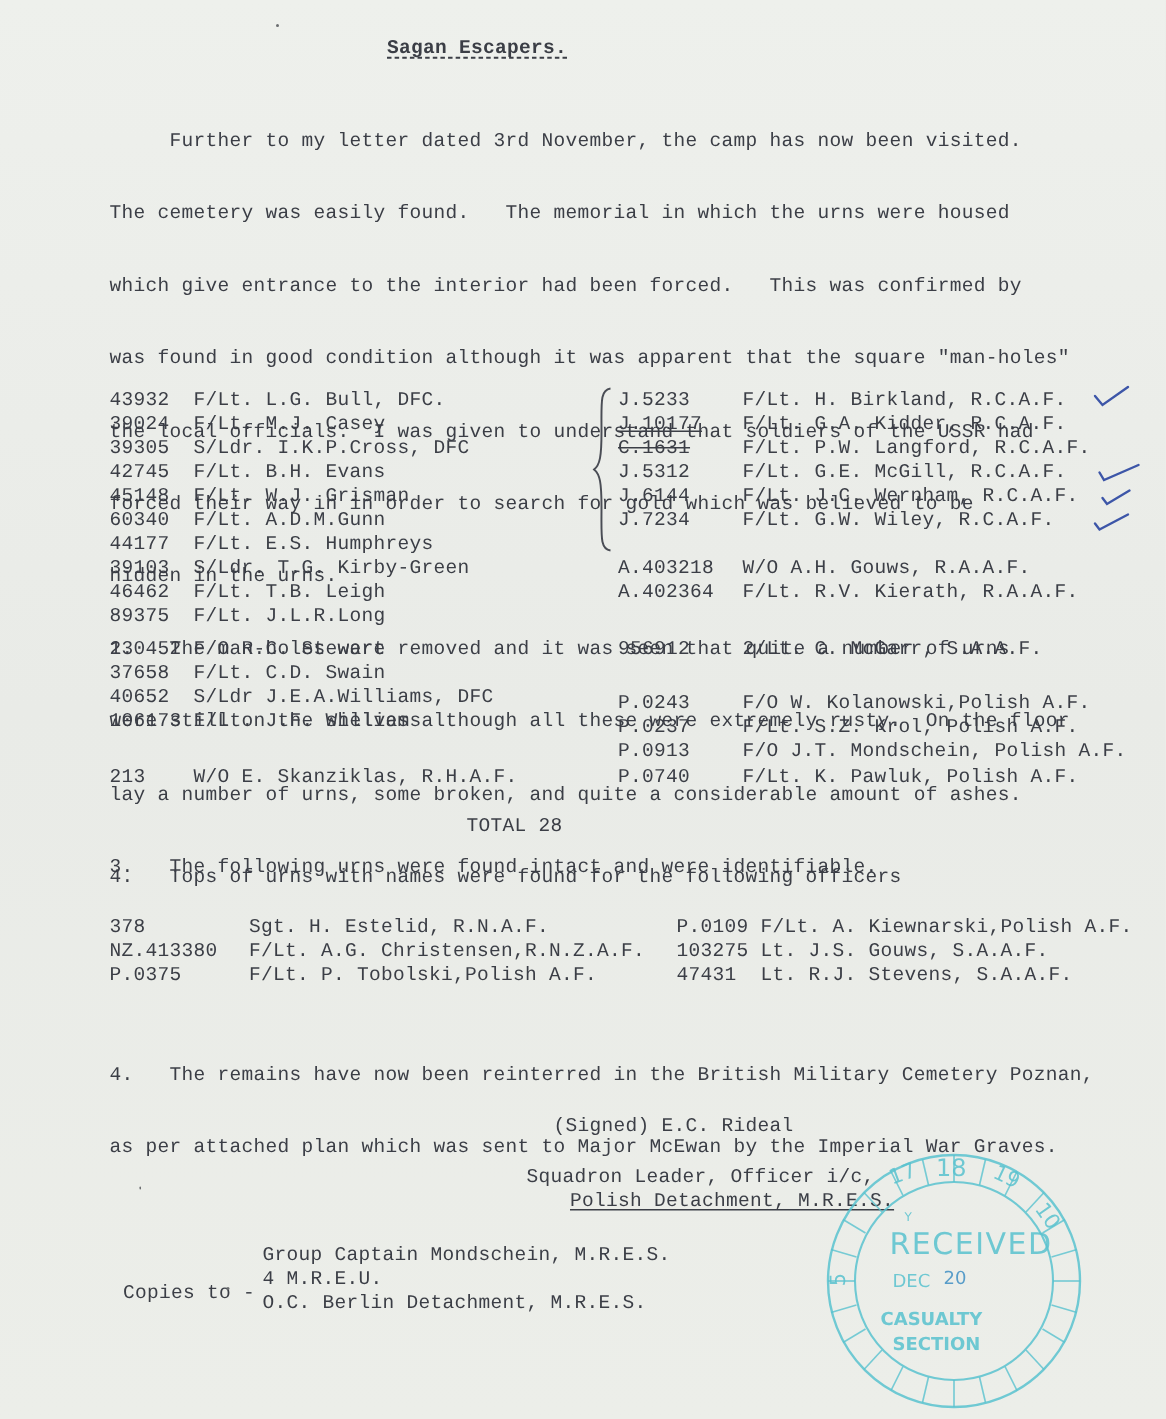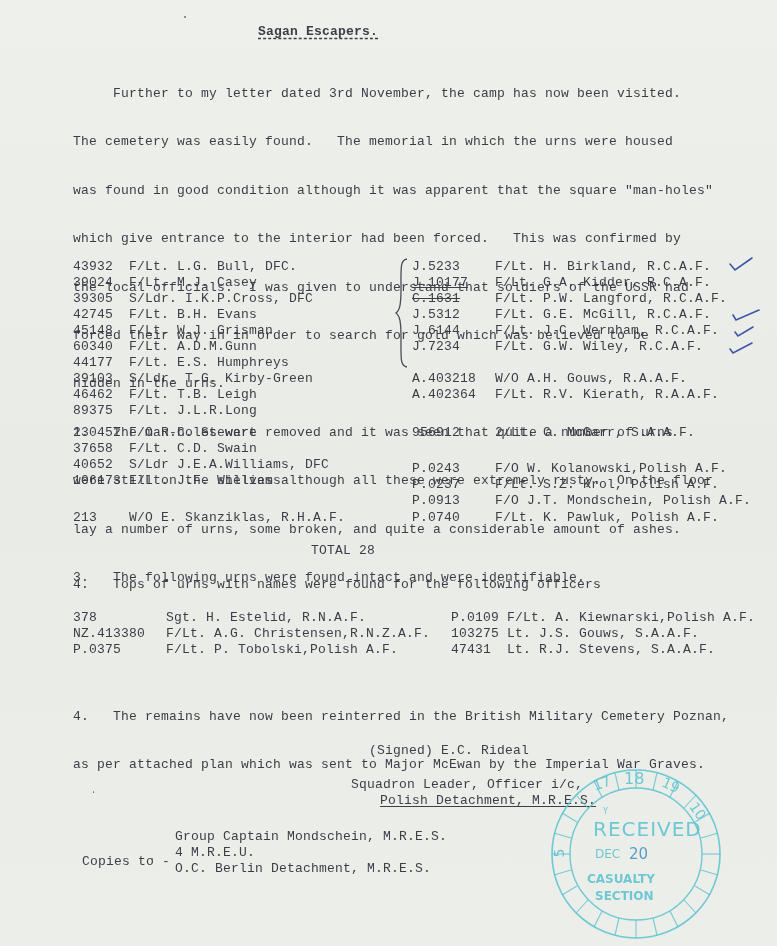--- a/index.html
+++ b/index.html
@@ -34,22 +34,22 @@
 </head>
 <body>
 
 <div class="page">
 
   <div class="t title">Sagan Escapers.</div>
 
   <div class="t para" style="top:54px;">
     <span class="ln">     Further to my letter dated 3rd November, the camp has now been visited.</span>
     <span class="ln">The cemetery was easily found.   The memorial in which the urns were housed</span>
+    <span class="ln">which give entrance to the interior had been forced.   This was confirmed by</span>
     <span class="ln">was found in good condition although it was apparent that the square "man-holes"</span>
-    <span class="ln">which give entrance to the interior had been forced.   This was confirmed by</span>
     <span class="ln">the local officials.  I was given to understand that soldiers of the USSR had</span>
     <span class="ln">forced their way in in order to search for gold which was believed to be</span>
     <span class="ln">hidden in the urns.</span>
     <span class="ln">2.   The man-holes were removed and it was seen that quite a number of urns</span>
     <span class="ln">were still on the shelves although all these were extremely rusty.  On the floor</span>
     <span class="ln">lay a number of urns, some broken, and quite a considerable amount of ashes.</span>
     <span class="ln">3.   The following urns were found intact and were identifiable.</span>
   </div>
 
   <div>
@@ -166,21 +166,21 @@
       </g>
     </svg>
     <div class="stamp-text" style="left:75px; top:4px; font-size:16px;">18</div>
     <div class="stamp-text" style="left:44px; top:10px; font-size:14px; transform:rotate(-20deg);">17</div>
     <div class="stamp-text" style="left:113px; top:12px; font-size:14px; transform:rotate(25deg);">19</div>
     <div class="stamp-text" style="left:140px; top:38px; font-size:14px; transform:rotate(55deg);">10</div>
     <div class="stamp-text" style="left:6px; top:80px; font-size:14px; transform:rotate(-90deg);">5</div>
     <div class="stamp-text" style="left:54px; top:42px; font-size:8px;">Y</div>
     <div class="stamp-text" style="left:44px; top:52px; font-size:20px; letter-spacing:1px;">RECEIVED</div>
     <div class="stamp-text" style="left:46px; top:82px; font-size:12px;">DEC</div>
-    <div class="stamp-text" style="left:80px; top:80px; font-size:15px; color:#3f8fc4;">20</div>
+    <div class="stamp-text" style="left:80px; top:80px; font-size:12px; color:#3f8fc4;">20</div>
     <div class="stamp-text" style="left:38px; top:107px; font-size:12px; font-weight:bold;">CASUALTY</div>
     <div class="stamp-text" style="left:46px; top:124px; font-size:12px; font-weight:bold;">SECTION</div>
   </div>
 
   <div class="dot" style="left:184px; top:16px;"></div>
   <div class="dot" style="left:93px; top:791px; width:1px;"></div>
   <div class="dot" style="left:151px; top:858px;"></div>
 </div>
 
 </body></html>

